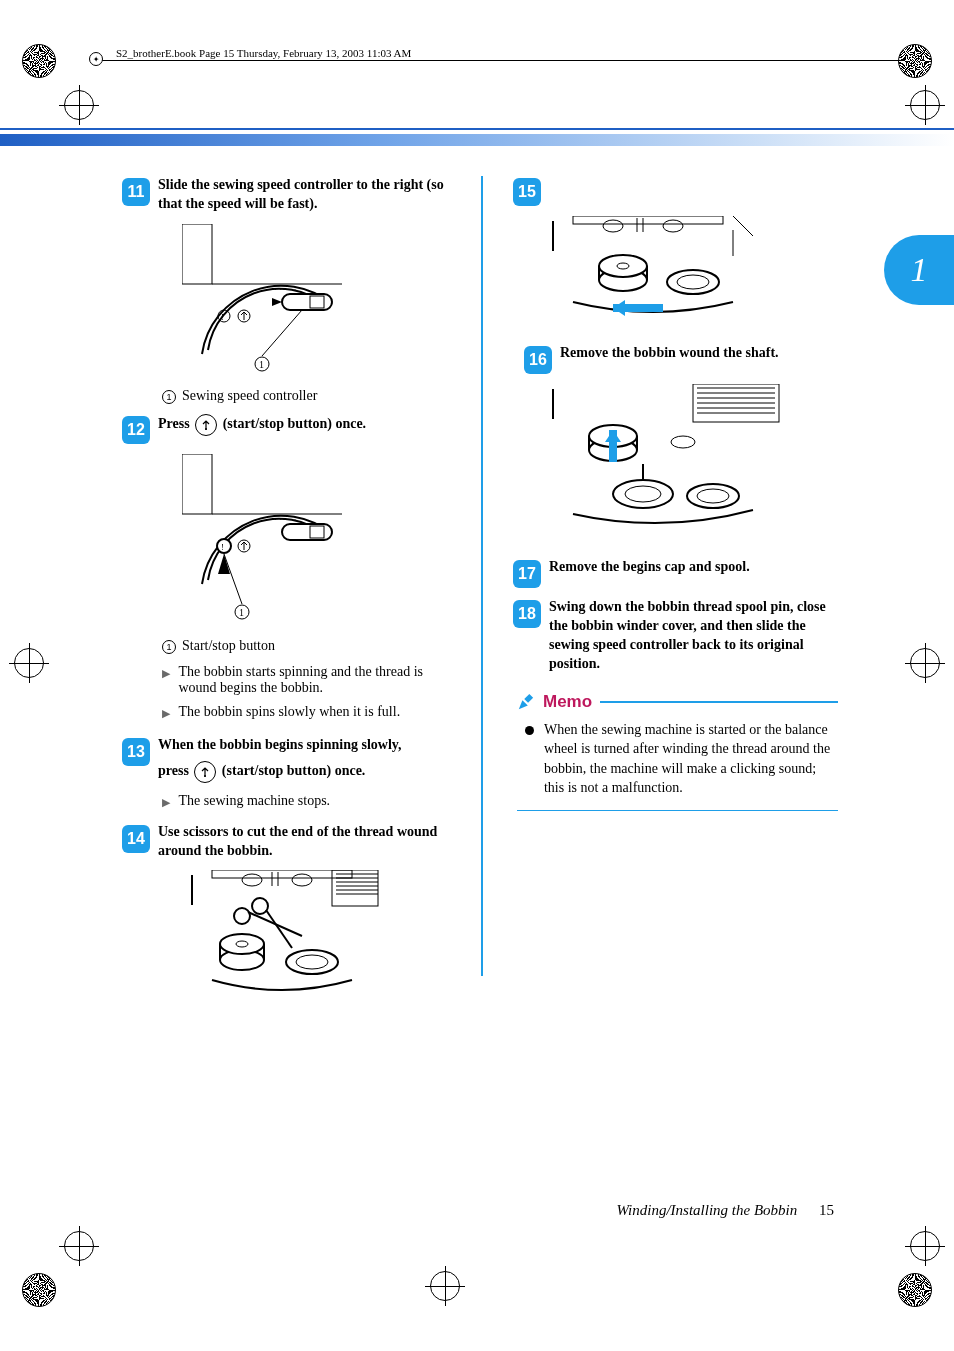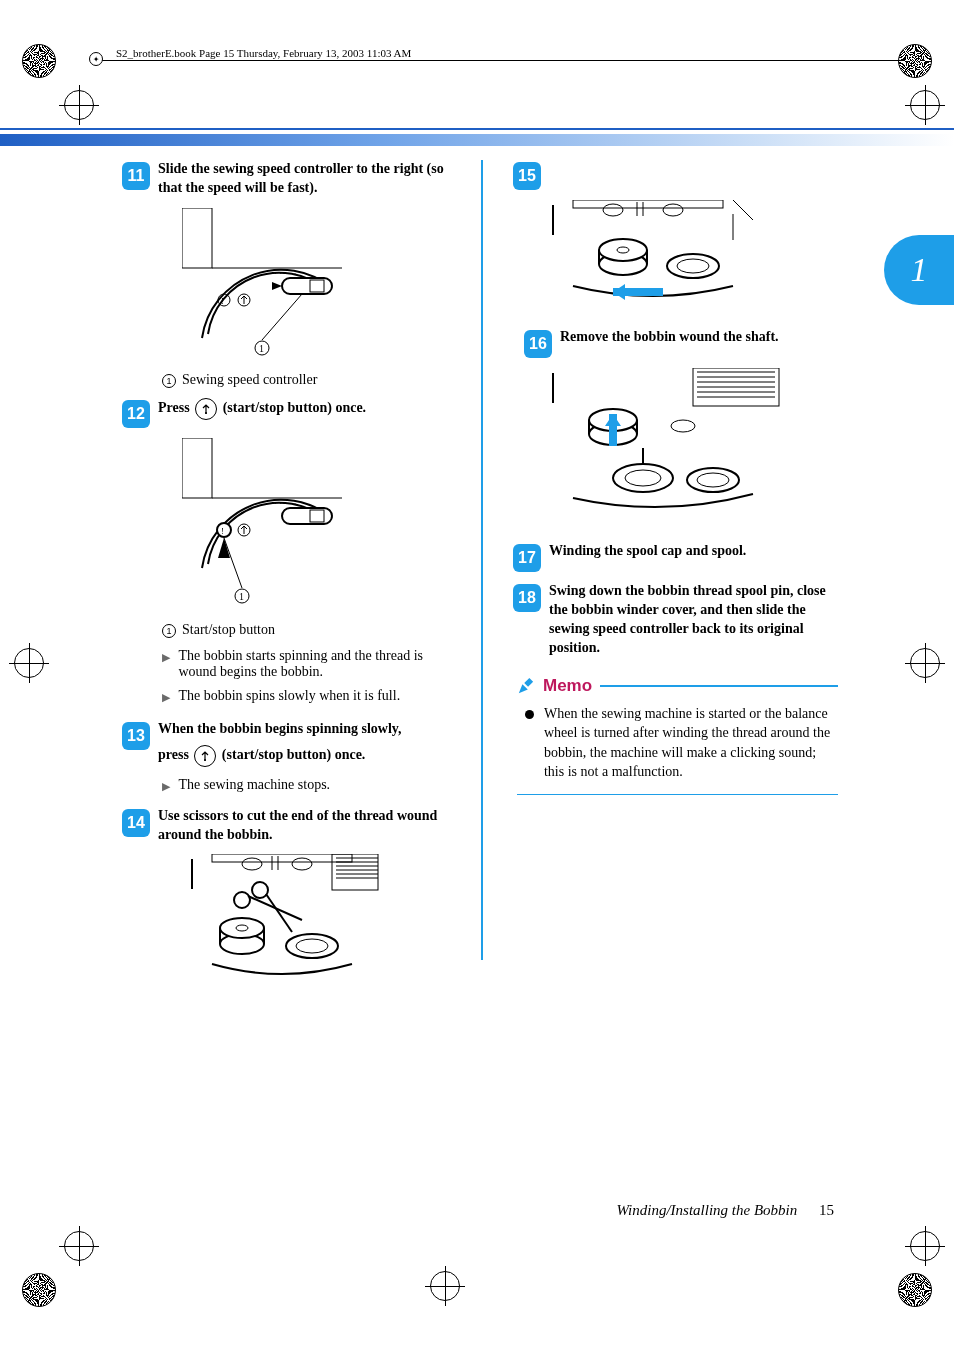--- a/index.html
+++ b/index.html
@@ -46,21 +46,21 @@
     background: #1e9ee8;
     border-radius: 50% 0 0 50%;
     color: #fff;
     font-style: italic;
     font-family: Georgia, serif;
     font-size: 34px;
     display:flex; align-items:center; justify-content:center;
   }
   .content {
     position: absolute;
-    top: 160px; left: 122px; width: 720px;
+    top: 176px; left: 122px; width: 720px;
   }
   .columns { display: flex; gap: 30px; }
   .col { width: 340px; }
   .col.right { width: 340px; }
   .vdiv {
     width: 2px; background: #1e9ee8;
     height: 800px;
   }
   .step {
     display: flex;
@@ -416,21 +416,21 @@
           <ellipse cx="170" cy="112" rx="26" ry="12" fill="#fff" stroke="#000" stroke-width="2"></ellipse>
           <ellipse cx="170" cy="112" rx="16" ry="7" fill="#fff" stroke="#000"></ellipse>
           <path d="M 30 130 Q 120 150 210 126" fill="none" stroke="#000" stroke-width="2"></path>
           <path d="M 70 78 L 70 46" stroke="#1e9ee8" stroke-width="8"></path>
           <path d="M 70 46 l -8 12 h16 z" fill="#1e9ee8"></path>
         </svg>
       </div>
 
       <div class="step" style="margin-top:20px;">
         <div class="stepnum">17</div>
-        <div class="steptext">Winding the spool cap and spool.</div>
+        <div class="steptext">Remove the begins cap and spool.</div>
       </div>
 
       <div class="step" style="margin-top:6px;">
         <div class="stepnum">18</div>
         <div class="steptext">Swing down the bobbin thread spool pin, close the bobbin winder cover, and then slide the sewing speed controller back to its original position.</div>
       </div>
 
       <div class="memo-box">
         <div class="memo-head">
           <svg class="pen" viewBox="0 0 20 20">

